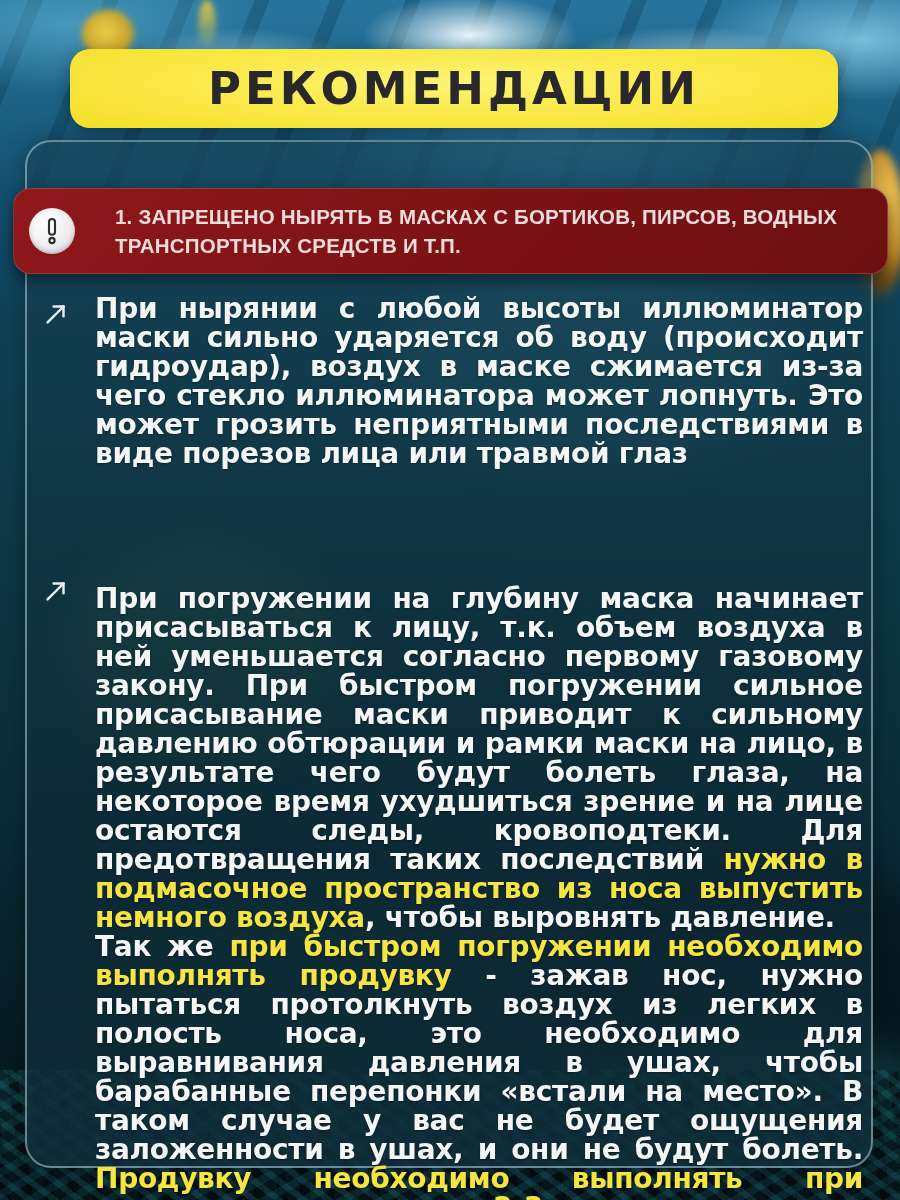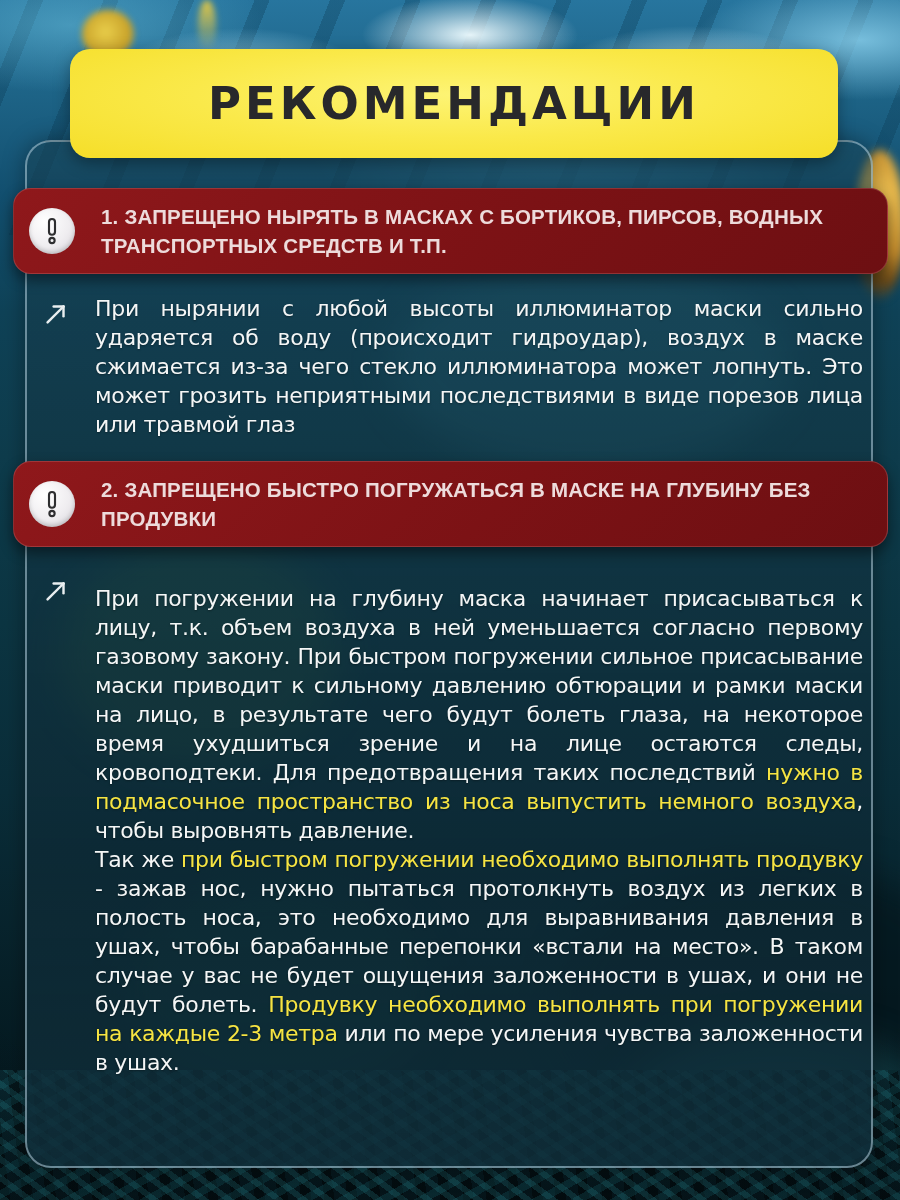--- a/index.html
+++ b/index.html
@@ -43,21 +43,21 @@
     background:radial-gradient(130% 105% at 50% 42%, rgba(0,0,0,0) 55%, rgba(0,8,12,.45) 100%);}
   
   .panel{
     position:absolute;left:25px;top:140px;width:848px;height:1028px;z-index:6;
     border-radius:26px;border:2px solid rgba(195,222,236,.5);box-sizing:border-box;
     background:linear-gradient(180deg, rgba(24,66,84,.55) 0%, rgba(18,52,66,.62) 35%, rgba(14,42,54,.72) 70%, rgba(16,46,58,.85) 100%);
     box-shadow:0 0 22px rgba(0,0,0,.35);
   }
   
   .title-banner{
-    position:absolute;left:70px;top:49px;width:768px;height:109px;z-index:8;
+    position:absolute;left:70px;top:49px;width:768px;height:79px;z-index:8;
     border-radius:20px;display:flex;flex-direction:column;align-items:center;justify-content:center;
     background:radial-gradient(ellipse at 50% 42%, #fdf474 0%, #fae94a 48%, #f5de28 100%);
     box-shadow:0 5px 16px rgba(0,0,0,.35);
   }
   .title-line{
     color:#28282b;font-weight:bold;font-size:45px;line-height:47px;letter-spacing:4px;
     font-family:"DejaVu Sans",sans-serif;white-space:nowrap;
   }
   
   .warning{
@@ -69,34 +69,34 @@
   }
   #warning-1{top:188px;}
   #warning-2{top:461px;}
   .warn-circle{
     flex:0 0 46px;height:46px;margin-left:15px;border-radius:50%;
     background:radial-gradient(circle at 35% 30%, #ffffff 0%, #efedf0 55%, #d6d3d9 100%);
     display:flex;align-items:center;justify-content:center;
     box-shadow:inset 0 -2px 4px rgba(0,0,0,.18);
   }
   .warn-heading{
-    margin-left:26px;margin-right:14px;max-width:760px;
+    margin-left:40px;margin-right:14px;max-width:760px;
     font-family:"Liberation Sans",sans-serif;font-weight:bold;
     font-size:20.5px;line-height:29px;letter-spacing:.2px;color:#eddbdb;
   }
   
   .bullet{position:absolute;width:30px;height:30px;z-index:9;}
   #bullet-1{left:41px;top:299px;}
   #bullet-2{left:41px;top:576px;}
   .text-block{position:absolute;left:95px;width:768px;z-index:9;}
   #text-1{top:294px;}
   #text-2{top:584px;}
   .text-block p{
-    margin:0;font-family:"DejaVu Sans",sans-serif;font-weight:normal;
-    font-size:22px;line-height:29px;letter-spacing:-.3px;
+    margin:0;font-family:"DejaVu Sans",sans-serif;font-weight:bold;
+    font-size:28px;line-height:29px;letter-spacing:-.3px;
     color:#f4f6f6;text-align:justify;text-shadow:0 1px 2px rgba(0,0,0,.35);
   }
   .text-block .hl{color:#f6e442;}
 </style>
 </head>
 <body>
 
 <div class="stage">
 
   <div class="bg-surface"></div>
@@ -131,29 +131,20 @@
     <svg width="30" height="30" viewBox="0 0 32 32" fill="none" stroke="#e9eef0" stroke-width="2.6" stroke-linecap="round" stroke-linejoin="round">
       <path d="M7 25 L24 8"></path>
       <path d="M24 8 H13.5"></path>
       <path d="M24 8 V18.5"></path>
     </svg>
   </div>
   <div class="text-block" id="text-1">
     <p><span>При нырянии с любой высоты иллюминатор маски сильно ударяется об воду (происходит гидроудар), воздух в маске сжимается из-за чего стекло иллюминатора может лопнуть. Это может грозить неприятными последствиями в виде порезов лица или травмой глаз</span></p>
   </div>
 
-  <div class="warning" id="warning-2">
-    <div class="warn-circle">
-      <svg width="30" height="30" viewBox="0 0 24 24" fill="none" stroke="#2e2e30" stroke-width="1.7" stroke-linecap="round">
-        <rect x="9.6" y="2.4" width="4.8" height="12.6" rx="2.4"></rect>
-        <circle cx="12" cy="19.6" r="2.1"></circle>
-      </svg>
-    </div>
-    <div class="warn-heading">2. ЗАПРЕЩЕНО БЫСТРО ПОГРУЖАТЬСЯ В МАСКЕ НА ГЛУБИНУ БЕЗ ПРОДУВКИ</div>
-  </div>
 
   <div class="bullet" id="bullet-2">
     <svg width="30" height="30" viewBox="0 0 32 32" fill="none" stroke="#e9eef0" stroke-width="2.6" stroke-linecap="round" stroke-linejoin="round">
       <path d="M7 25 L24 8"></path>
       <path d="M24 8 H13.5"></path>
       <path d="M24 8 V18.5"></path>
     </svg>
   </div>
   <div class="text-block" id="text-2">
     <p><span>При погружении на глубину маска начинает присасываться к лицу, т.к. объем воздуха в ней уменьшается согласно первому газовому закону. При быстром погружении сильное присасывание маски приводит к сильному давлению обтюрации и рамки маски на лицо, в результате чего будут болеть глаза, на некоторое время ухудшиться зрение и на лице остаются следы, кровоподтеки. Для предотвращения таких последствий </span><span class="hl">нужно в подмасочное пространство из носа выпустить немного воздуха</span><span>, чтобы выровнять давление.</span></p>

